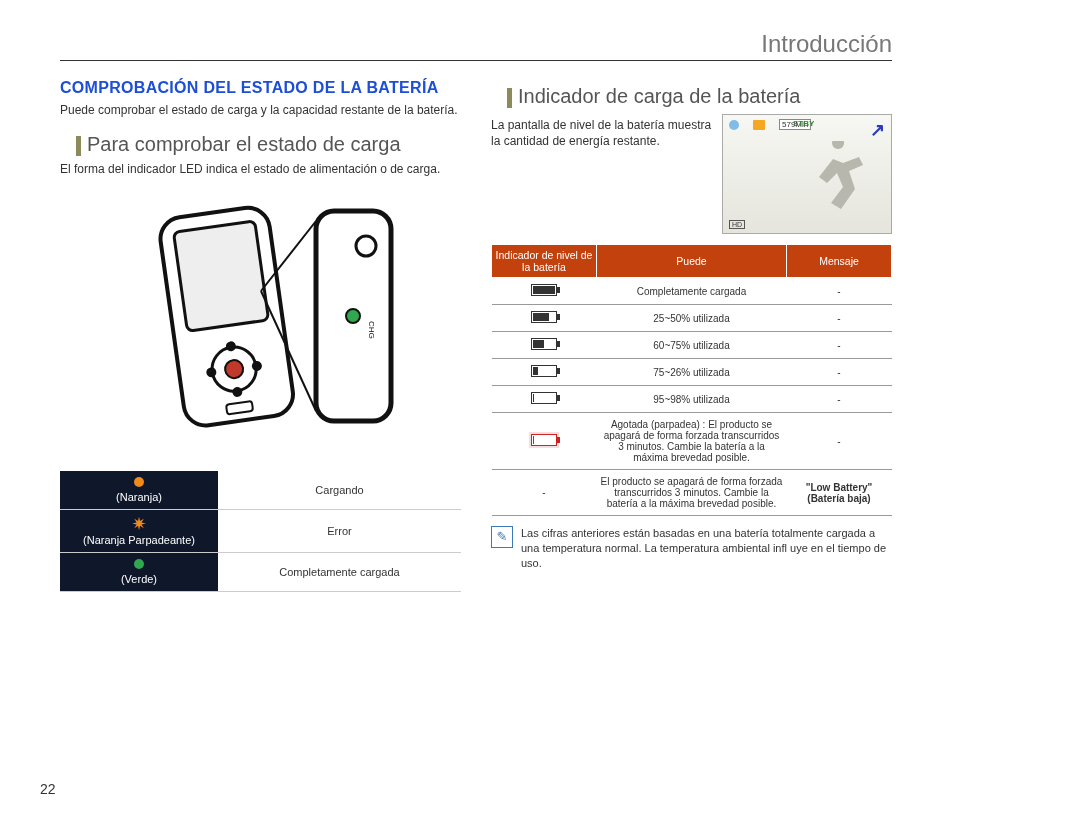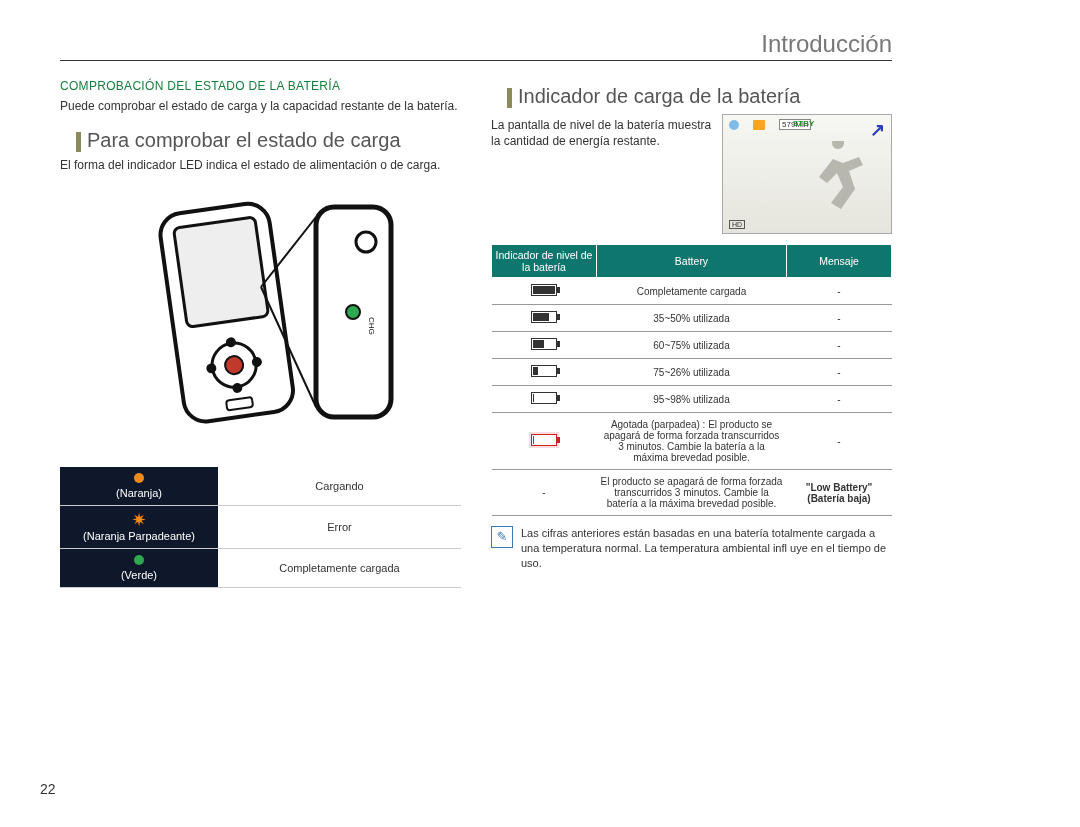--- a/index.html
+++ b/index.html
@@ -26,23 +26,23 @@
   }
   .columns {
     display: flex;
     gap: 30px;
   }
   .col {
     flex: 1;
     min-width: 0;
   }
   .main-heading {
-    color: #15803d;
-    font-size: 12px;
-    font-weight: 400;
+    color: #1d4ed8;
+    font-size: 16px;
+    font-weight: 700;
     letter-spacing: 0.3px;
     margin: 0 0 6px 0;
   }
   .body-text {
     font-size: 12px;
     line-height: 1.3;
     color: #333;
     margin: 4px 0 14px 0;
     text-align: justify;
   }
@@ -134,21 +134,21 @@
   }
   
   table.batt-table {
     width: 100%;
     border-collapse: collapse;
     font-size: 10px;
     clear: both;
     margin-top: 10px;
   }
   table.batt-table th {
-    background: #0f766e;
+    background: #c2410c;
     color: #fff;
     font-weight: normal;
     padding: 4px 2px;
     font-size: 10.5px;
     border: 1px solid #fff;
   }
   table.batt-table td {
     border-bottom: 1px solid #999;
     padding: 6px 4px;
     text-align: center;
@@ -295,33 +295,33 @@
             <path d="M35 8 a6 6 0 1 1 0.1 0 M30 18 l-14 18 l8 6 l10 -10 l6 14 l-12 16 l10 6 l14 -20 l-6 -18 l14 -6 l-4 -8 l-16 6 z M12 72 l46 -8" fill="#b7b7ad" stroke="none"></path>
           </svg>
         </div>
         <p class="body-text" style="text-align:left;">La pantalla de nivel de la batería muestra la cantidad de energía restante.</p>
       </div>
 
       <table class="batt-table">
         <thead>
           <tr>
             <th style="width:100px;">Indicador de nivel de la batería</th>
-            <th>Battery</th>
+            <th>Puede</th>
             <th style="width:100px;">Mensaje</th>
           </tr>
         </thead>
         <tbody>
           <tr>
             <td><span class="batt full"><span class="bar"></span></span></td>
             <td>Completamente cargada</td>
             <td>-</td>
           </tr>
           <tr>
             <td><span class="batt b3"><span class="bar"></span></span></td>
-            <td>35~50% utilizada</td>
+            <td>25~50% utilizada</td>
             <td>-</td>
           </tr>
           <tr>
             <td><span class="batt b2"><span class="bar"></span></span></td>
             <td>60~75% utilizada</td>
             <td>-</td>
           </tr>
           <tr>
             <td><span class="batt b1"><span class="bar"></span></span></td>
             <td>75~26% utilizada</td>

